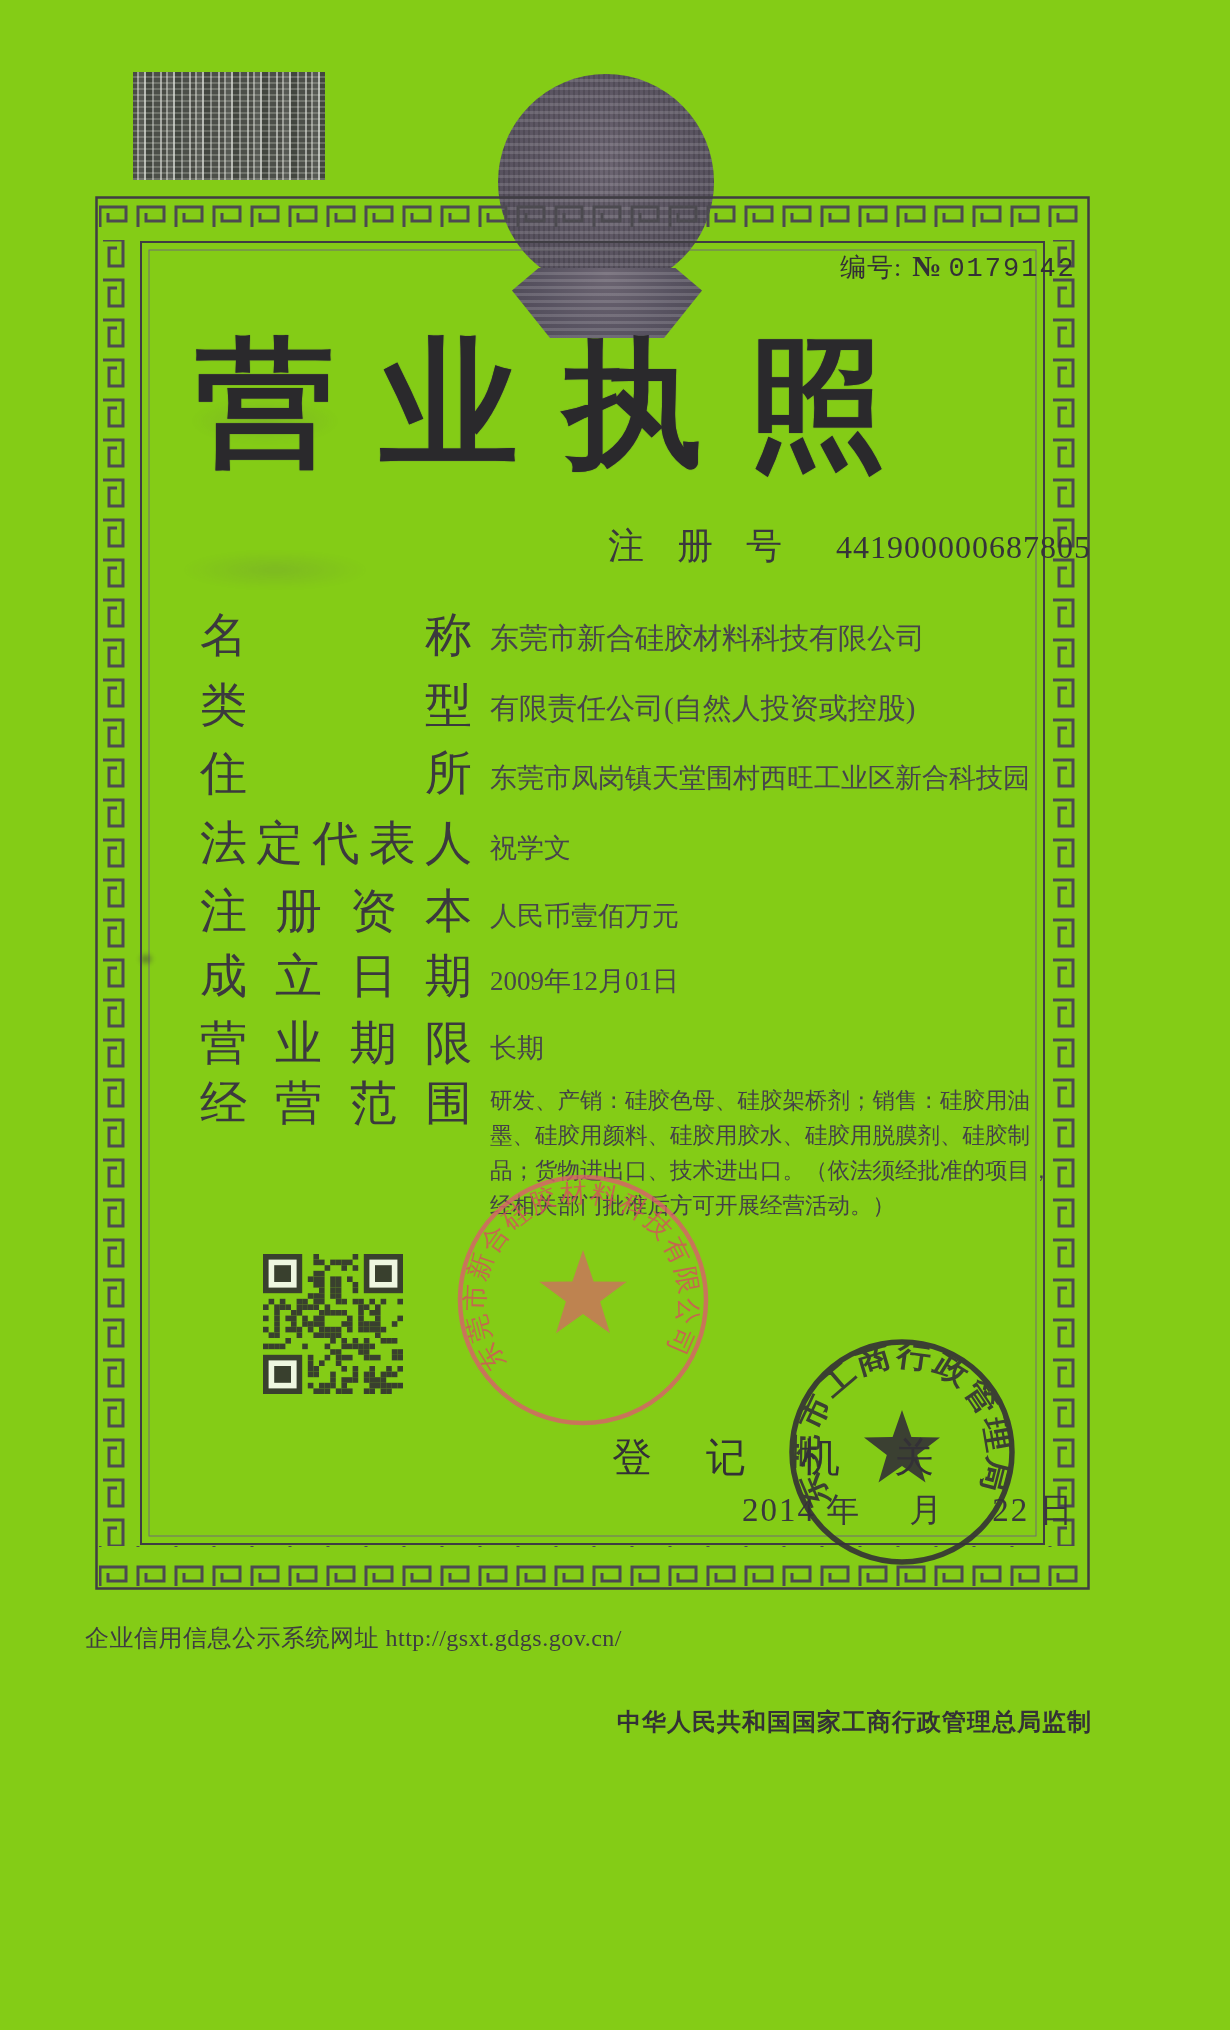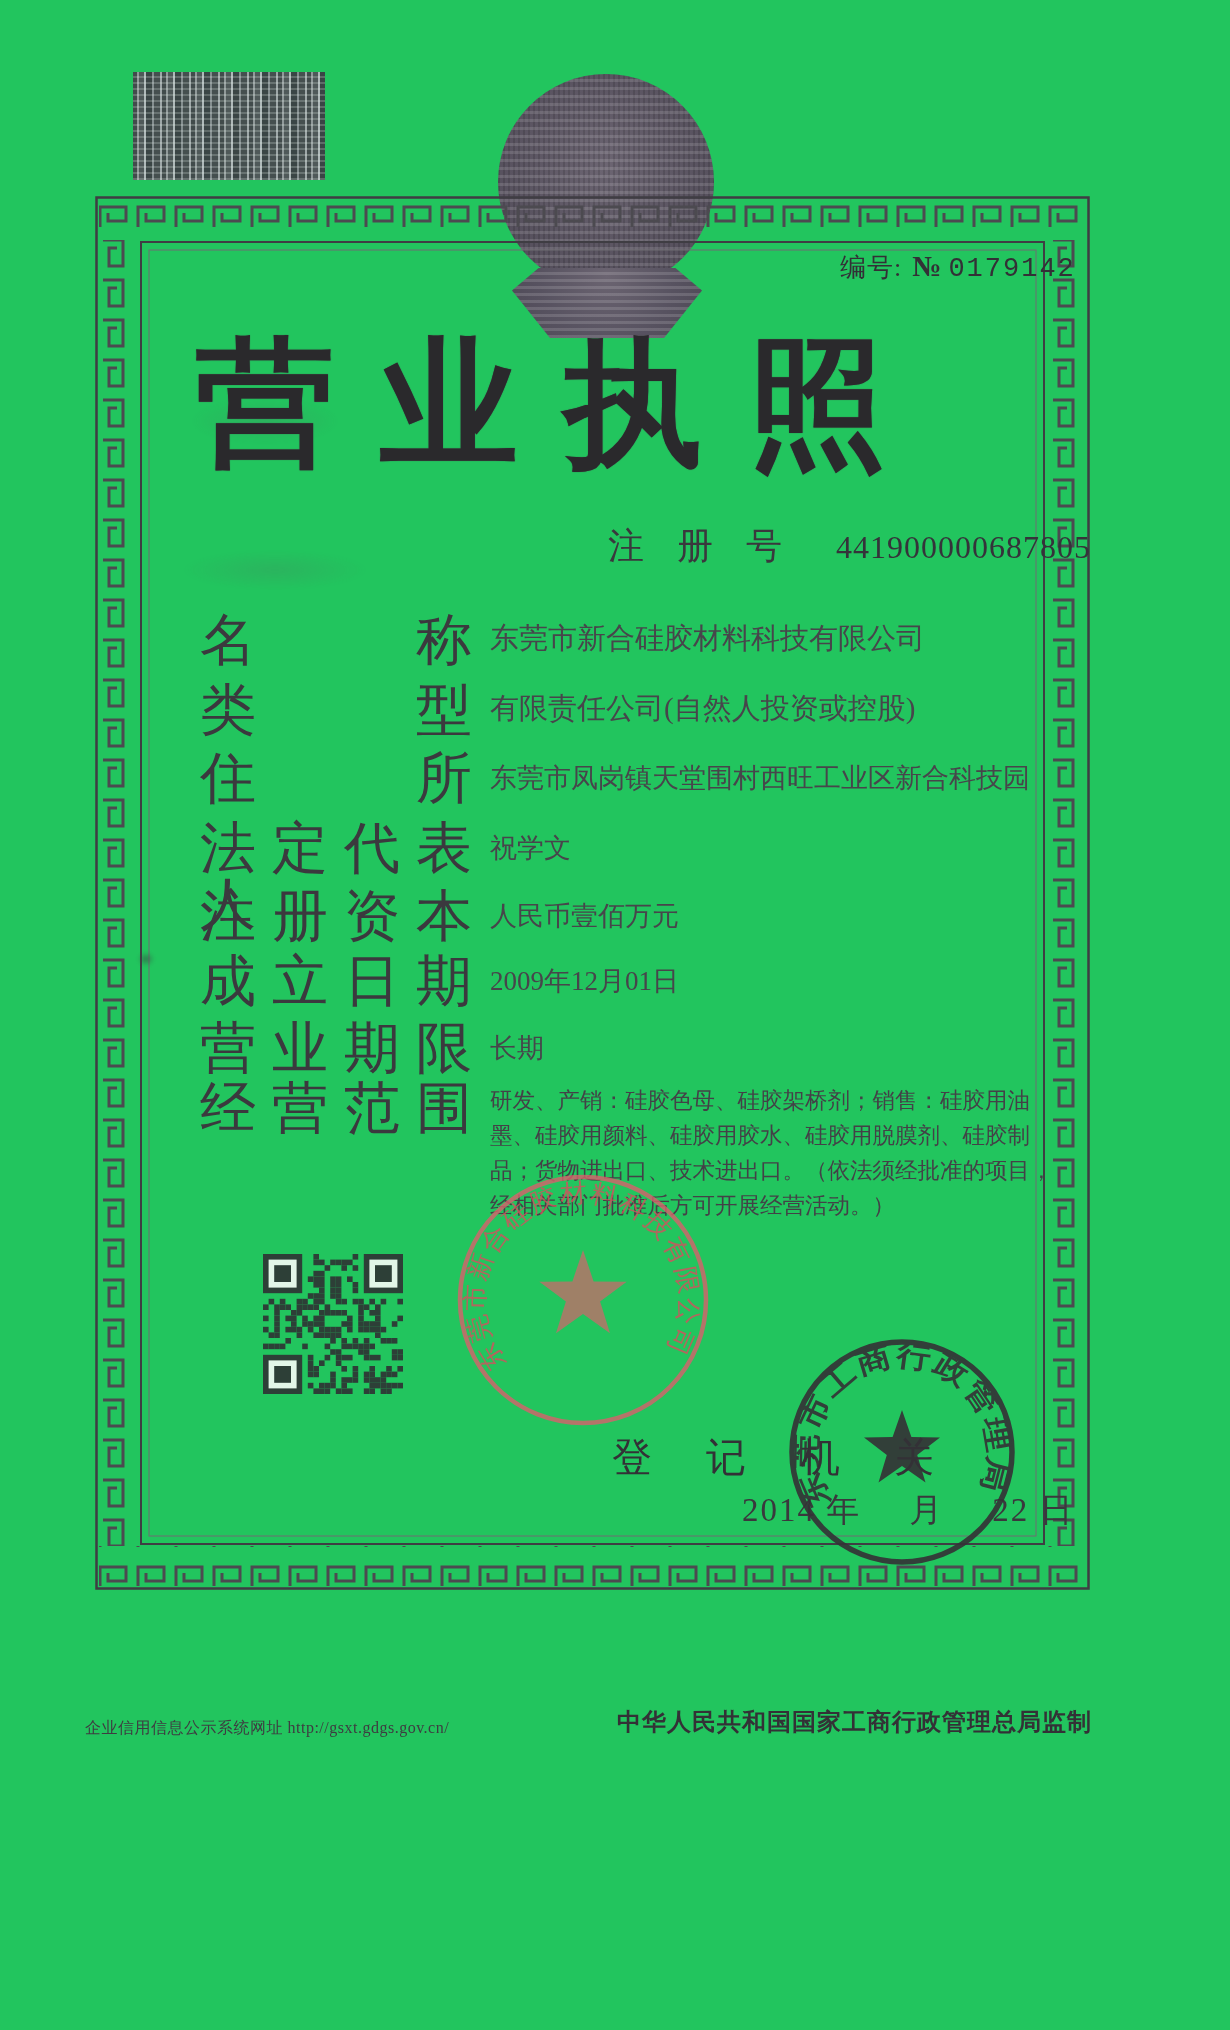--- a/index.html
+++ b/index.html
@@ -1,18 +1,18 @@
 <!DOCTYPE html>
 <html><head>
 <meta charset="utf-8">
 <style>
   * { margin:0; padding:0; box-sizing:border-box; }
   html,body { background:#ffffff; }
   body { font-family:"Liberation Serif","DejaVu Serif",serif; color:#2f2d30; }
-  .canvas { position:relative; width:1230px; height:2030px; background:#22c55e; overflow:hidden; }
+  .canvas { position:relative; width:1230px; height:2030px; background:#84cc16; overflow:hidden; }
 
   
   .barcode {
     position:absolute; left:133px; top:72px; width:192px; height:108px;
     background:
       repeating-linear-gradient(0deg, rgba(255,255,255,.22) 0 2px, transparent 2px 6px),
       repeating-linear-gradient(90deg, #413e47 0 4px, #9b97a1 4px 6px, #514d57 6px 11px,
         #bdbac3 11px 13px, #3a3740 13px 19px, #8d8994 19px 21px, #45424b 21px 27px, #aaa6b0 27px 29px);
     filter: blur(.4px) contrast(.95);
     opacity:.92;
@@ -59,21 +59,21 @@
   .regno {
     position:absolute; left:608px; top:522px; display:flex; align-items:baseline; gap:42px; white-space:nowrap;
   }
   .regno .lbl { font-size:36px; letter-spacing:12px; color:#3a383d; }
   .regno .val { font-size:32px; letter-spacing:1px; color:#35333a; }
 
   
   .row { position:absolute; left:0; top:0; width:1230px; }
   .row .lbl {
     position:absolute; left:200px; width:272px; display:block;
-    font-size:56px; color:#3b393e; line-height:1;
+    font-size:47px; color:#3b393e; line-height:1;
     text-align:justify; text-align-last:justify; text-justify:inter-character;
   }
   .row .val {
     position:absolute; left:490px; top:12px; width:585px; display:block;
     font-size:27px; color:#47454b; line-height:1.2; white-space:nowrap;
   }
   .row .val.big { font-size:29px; top:9px; }
   .row .val.scope {
     font-size:22.5px; line-height:1.55; white-space:normal; top:4px; width:572px; color:#434147;
   }
@@ -90,21 +90,21 @@
     position:absolute; left:612px; top:1430px; font-size:40px; color:#333136;
     letter-spacing:22px; white-space:nowrap;
   }
   .issue-date {
     position:absolute; left:742px; top:1488px; display:flex; gap:48px; align-items:baseline;
     font-size:33px; color:#3a383d; white-space:nowrap; letter-spacing:2px;
   }
 
   
   .footer-left {
-    position:absolute; left:85px; top:1718px; font-size:16px; color:#3e3c41; letter-spacing:.5px;
+    position:absolute; left:85px; top:1622px; font-size:24px; color:#3e3c41; letter-spacing:.5px;
   }
   .footer-right {
     position:absolute; right:138px; top:1706px; font-size:24px; color:#333136; font-weight:bold; letter-spacing:1px;
   }
 
   
   .smudge { position:absolute; background:radial-gradient(ellipse, rgba(90,88,95,.35), transparent 70%); filter:blur(2px); }
   .s1 { left:190px; top:398px; width:150px; height:46px; opacity:.5; }
   .s2 { left:180px; top:550px; width:190px; height:40px; opacity:.45; }
   .s3 { left:138px; top:952px; width:16px; height:14px; opacity:.8; background:radial-gradient(ellipse, rgba(60,58,64,.8), transparent 70%); }

